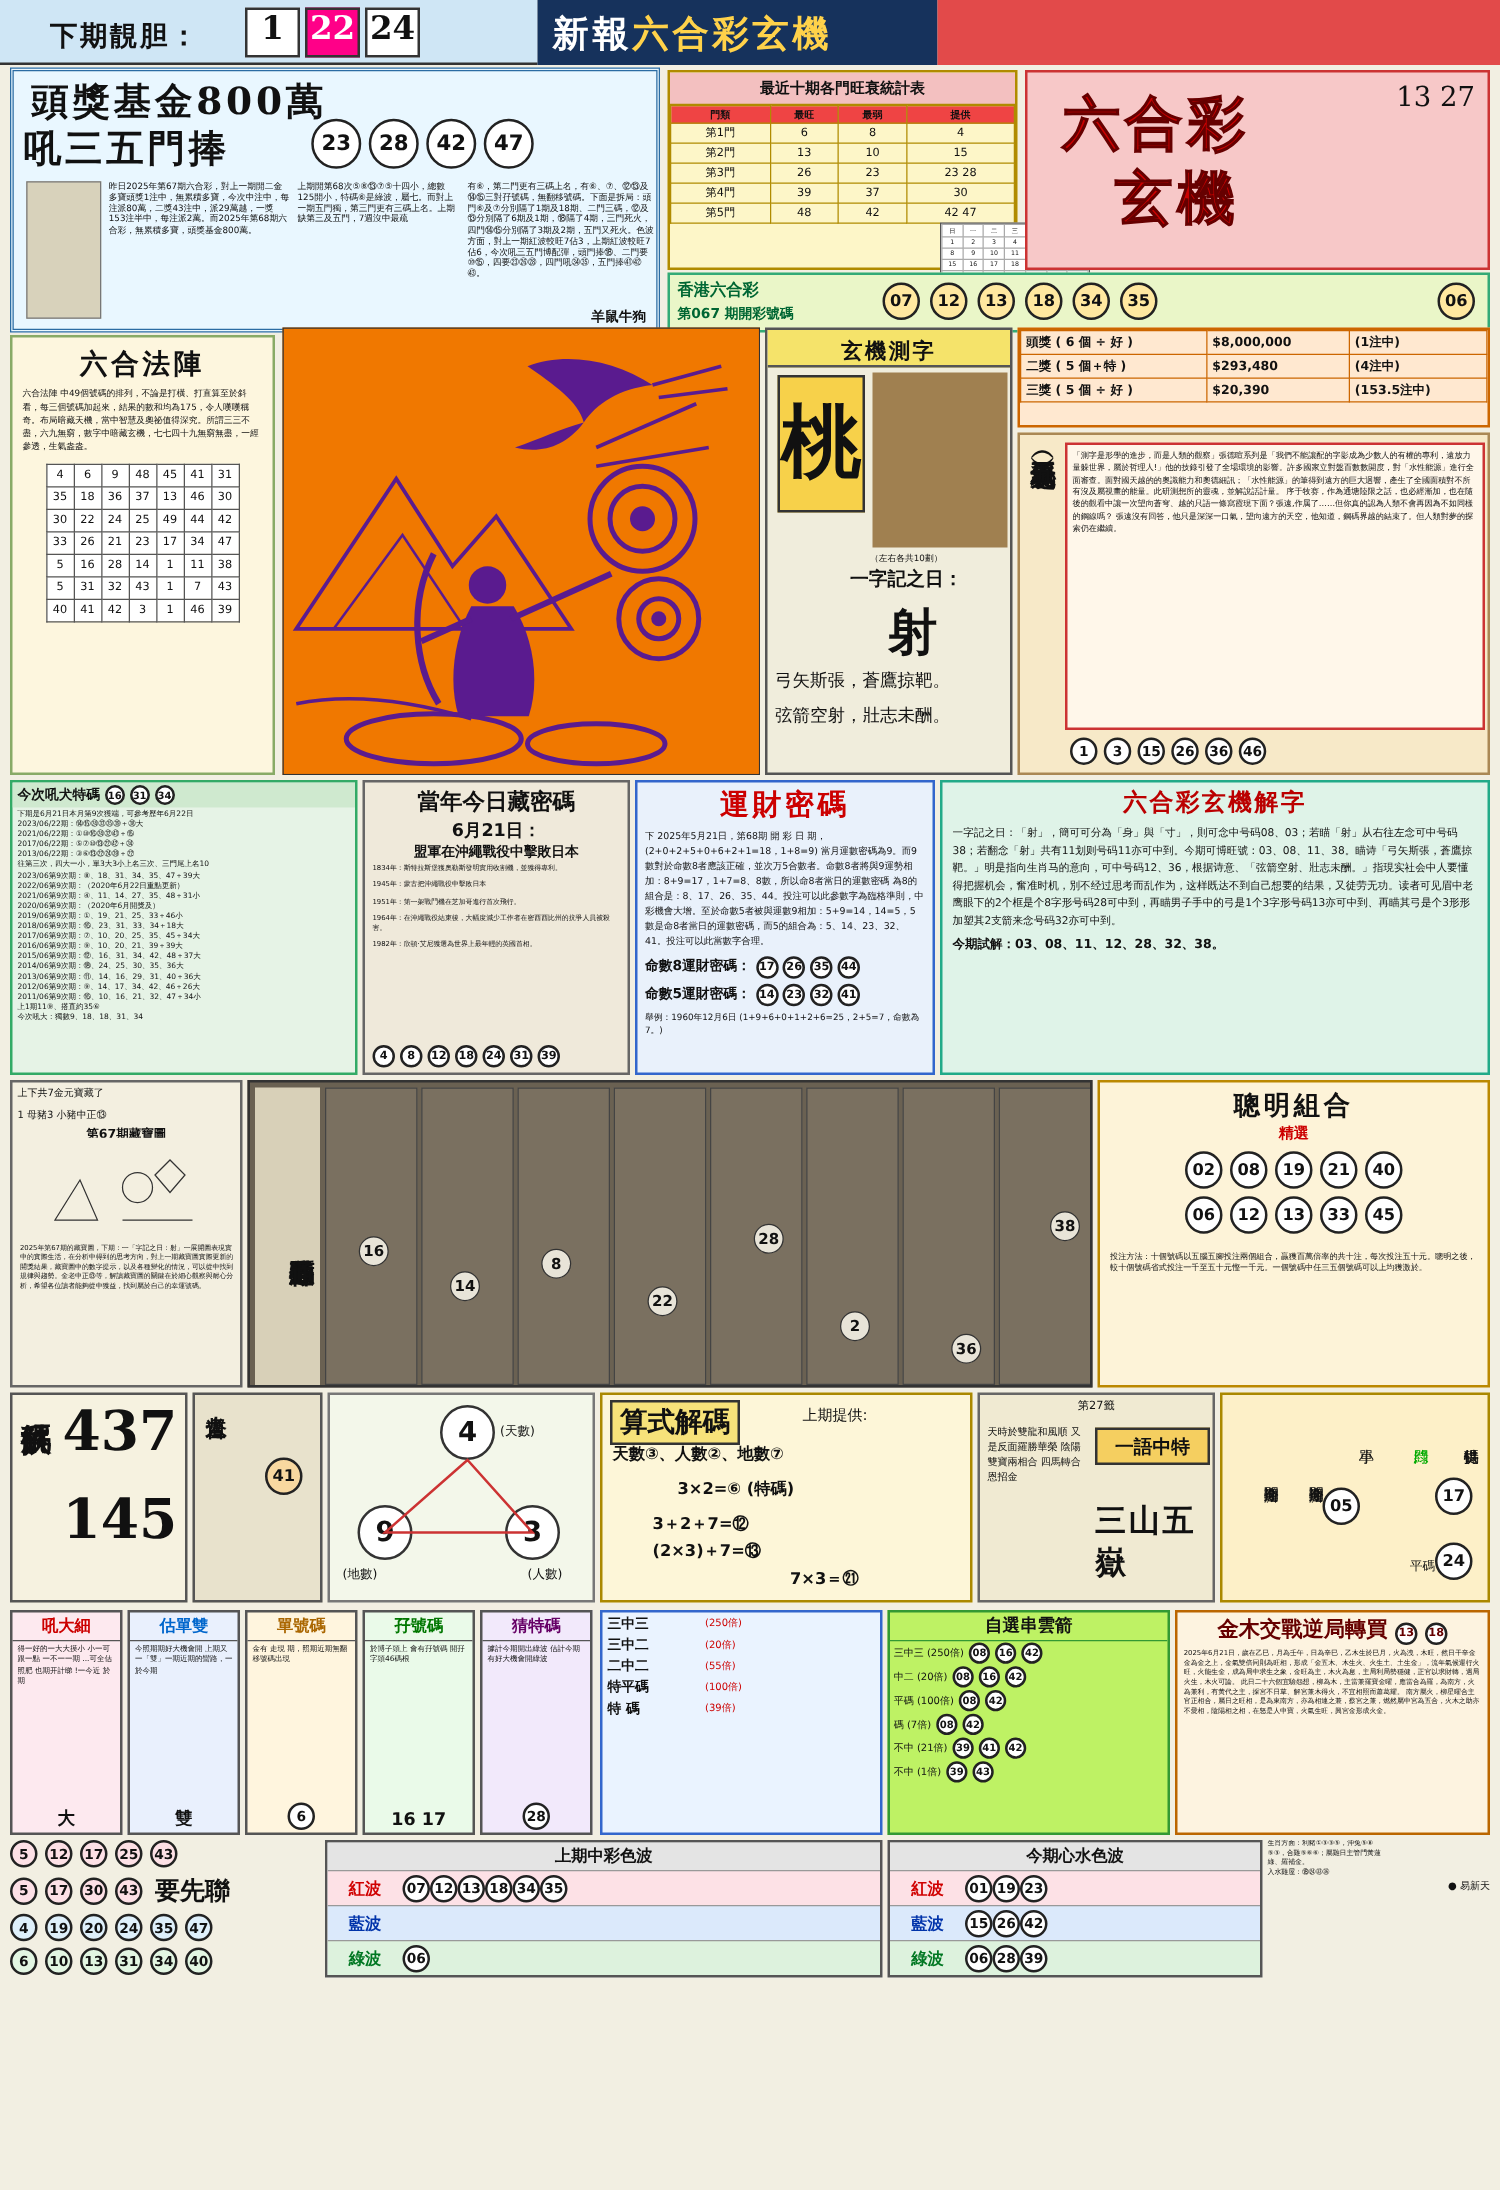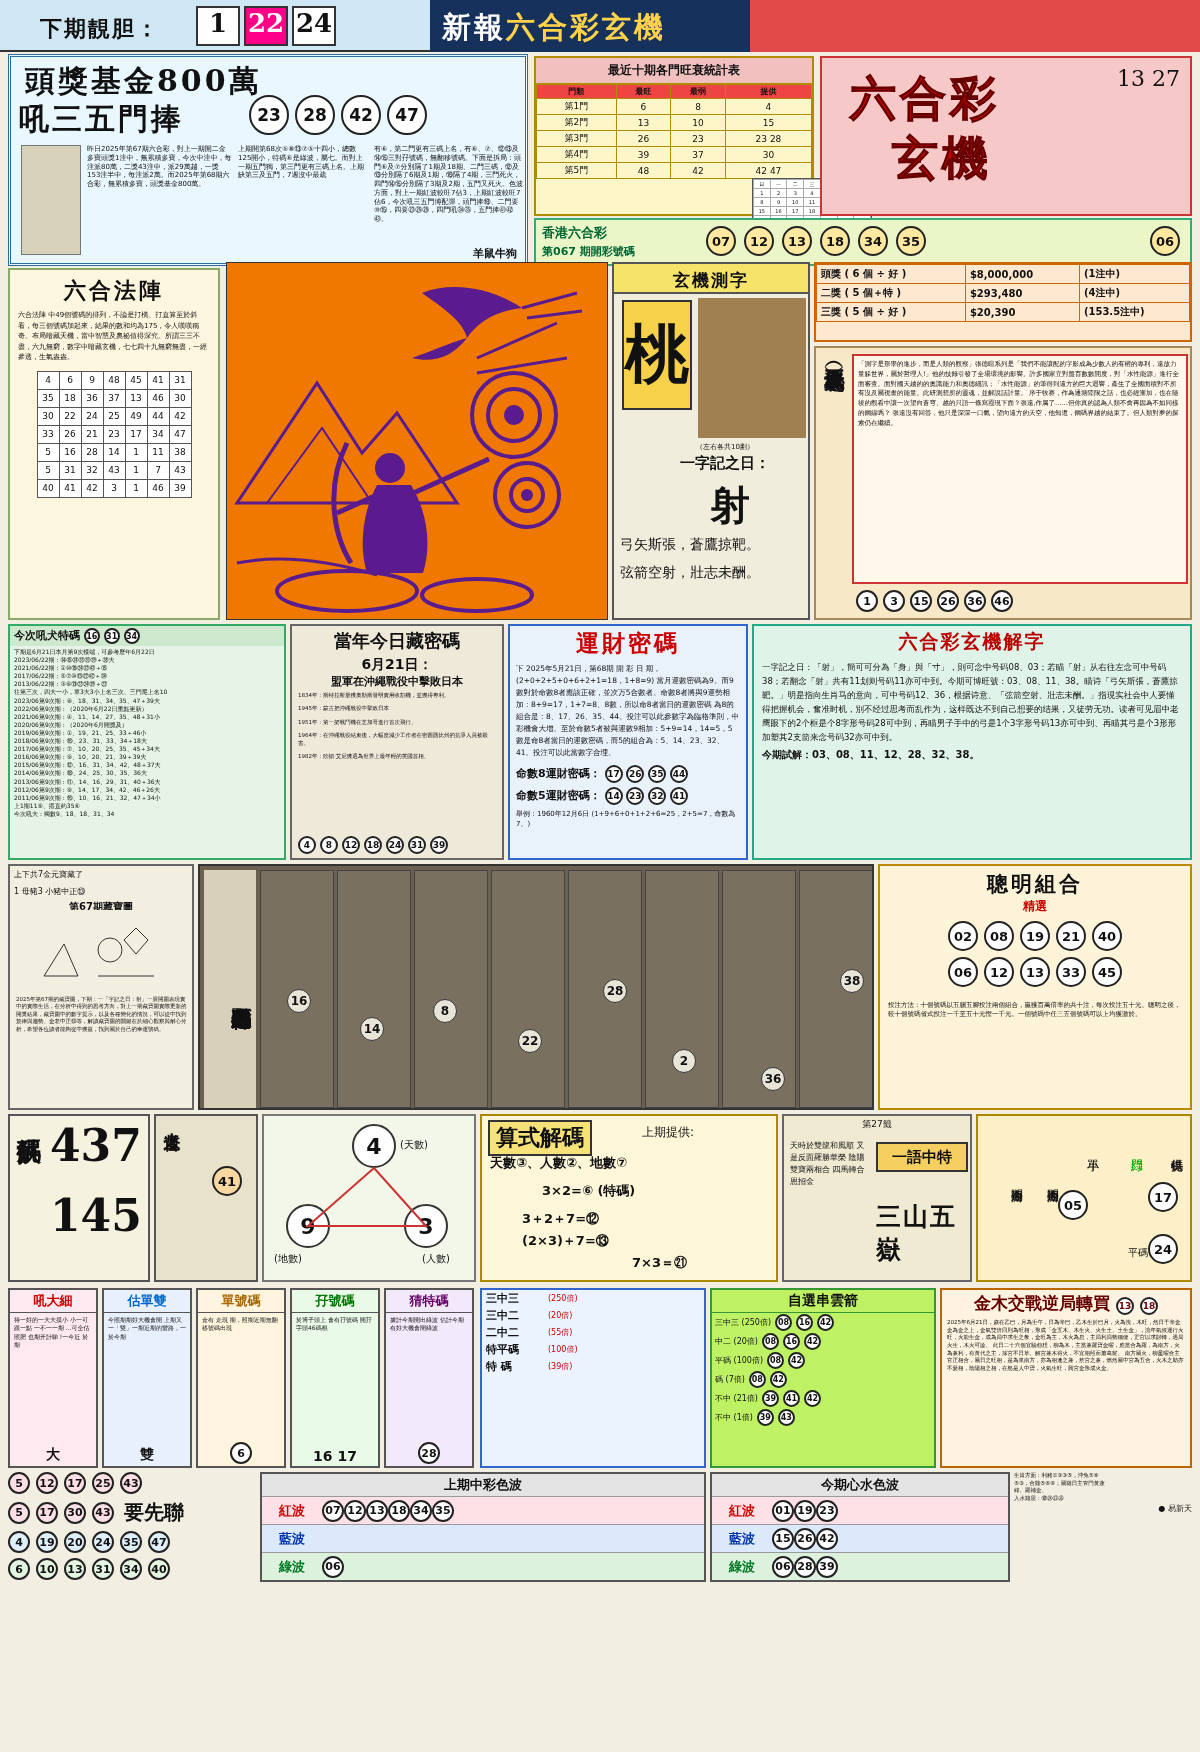--- a/index.html
+++ b/index.html
@@ -195,21 +195,21 @@
   #tqi { left:976px; top:1114px; width:216px; height:168px; background:#fdf0c8; border:2px solid #a80;}
   #tqi .col { position:absolute; top:4px; width:40px; text-align:center; font-size:12px; line-height:1.3;}
 
   
   .bcol { position:absolute; top:1288px; height:180px; border:2px solid #555; background:#fff;}
   .bcol .hd { text-align:center; font-size:13px; font-weight:bold; padding:2px 0; border-bottom:1px solid #555;}
   .bcol .bd2 { font-size:6px; line-height:1.4; padding:3px 4px; }
   .bcol .res { position:absolute; bottom:2px; left:0; width:100%; text-align:center; font-size:14px; font-weight:bold;}
 
   #odds { left:480px; top:1288px; width:226px; height:180px; background:#eaf3ff; border:2px solid #36c;}
-  #odds .row { display:flex; align-items:center; gap:4px; padding:1px 4px; font-size:10px;}
+  #odds .row { display:flex; align-items:center; gap:20px; padding:1px 4px; font-size:10px;}
   #odds .tag { width:58px; font-weight:bold; font-size:11px;}
   #odds .mult { font-size:8px; color:#c00; }
 
   #chuanyun { left:710px; top:1288px; width:226px; height:180px; background:#bef264; border:2px solid #393;}
   #chuanyun .hd { text-align:center; font-size:14px; font-weight:bold; padding:2px; border-bottom:1px solid #393;}
   #chuanyun .row { display:flex; align-items:center; gap:4px; font-size:8px; padding:1px 3px;}
 
   #jinmu { left:940px; top:1288px; width:252px; height:180px; background:#fdf3e0; border:2px solid #b60;}
   #jinmu .hd { text-align:center; font-size:17px; font-weight:bold; padding:2px; color:#600;}
   #jinmu .para { font-size:5.5px; line-height:1.4; padding:2px 5px;}

